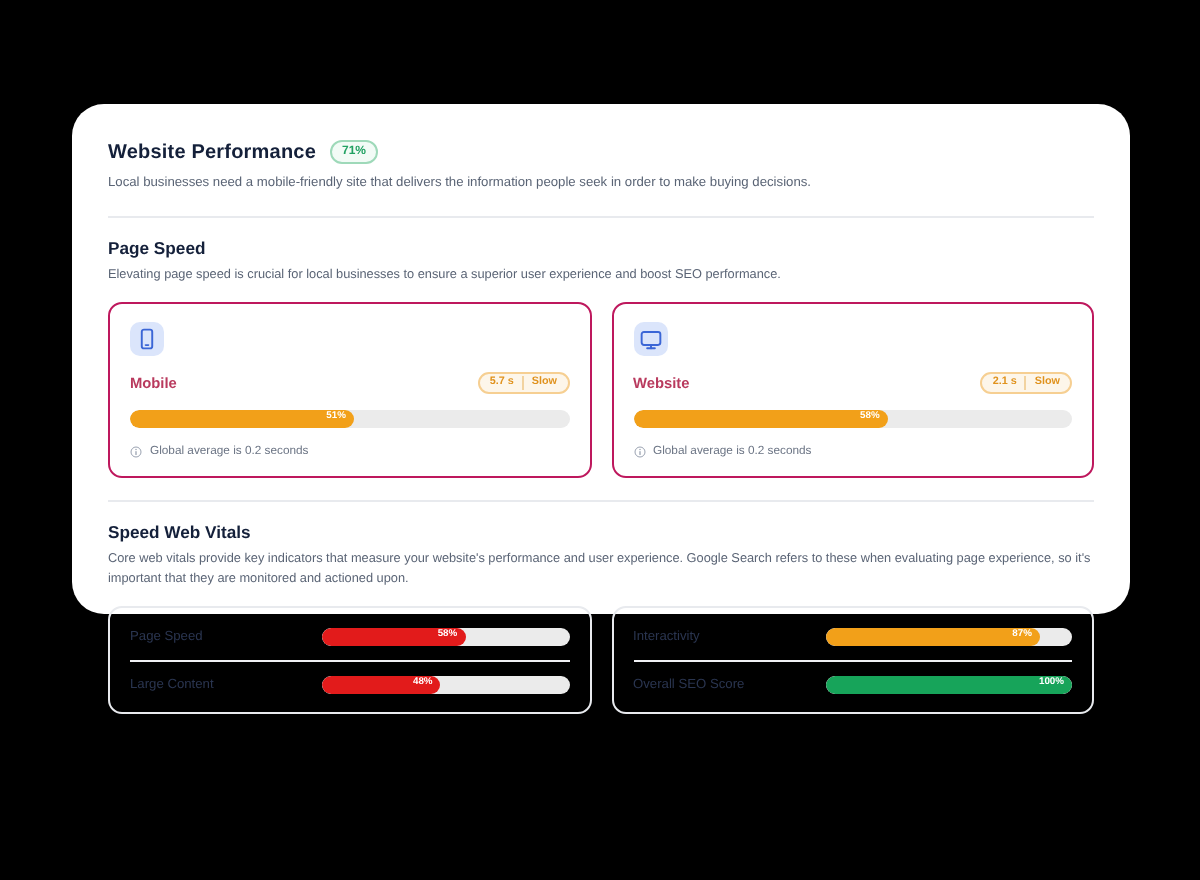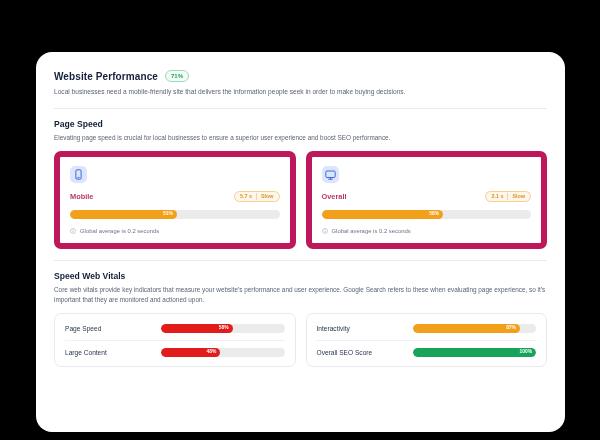--- a/index.html
+++ b/index.html
@@ -16,21 +16,21 @@
     font-family: "Liberation Sans", sans-serif;
     -webkit-font-smoothing: antialiased;
   }
 
   
   .screen {
     position: absolute;
     left: 36px;
     top: 52px;
     width: 529px;
-    height: 380px;
+    height: 255px;
     background: #ffffff;
     border-radius: 16px;
     box-shadow: 0 10px 26px rgba(0,0,0,0.35);
     padding: 16px 18px;
   }
 
   
   .report-header { padding: 2px 0 0 0; }
 
   .title-row {
@@ -91,21 +91,21 @@
 
   
   .card-row {
     display: flex;
     gap: 10px;
     margin-top: 9px;
   }
 
   .speed-card {
     flex: 1;
-    border: 6px solid #be185d;
+    border: 1px solid #be185d;
     border-radius: 7px;
     padding: 9px 10px 9px 10px;
     background: #ffffff;
   }
 
   .icon-tile {
     width: 17px;
     height: 17px;
     border-radius: 5px;
     background: #dbe5fb;
@@ -270,21 +270,21 @@
 
       <div class="speed-card">
         <div class="icon-tile">
           <svg width="11" height="10" viewBox="0 0 16 14" fill="none" stroke="#3b66d6" stroke-width="1.4">
             <rect x="1.2" y="1.2" width="13.6" height="9.4" rx="1.7"></rect>
             <line x1="8" y1="10.8" x2="8" y2="13" stroke-linecap="round"></line>
             <line x1="5.2" y1="13" x2="10.8" y2="13" stroke-linecap="round"></line>
           </svg>
         </div>
         <div class="device-row">
-          <span class="device-name">Overall</span>
+          <span class="device-name">Website</span>
           <span class="time-badge">
             <span class="seg">2.1 s</span>
             <span class="seg-div"></span>
             <span class="seg">Slow</span>
           </span>
         </div>
         <div class="bar-track">
           <div class="bar-fill orange" style="width: 58%;">
             <span class="bar-value">58%</span>
           </div>

